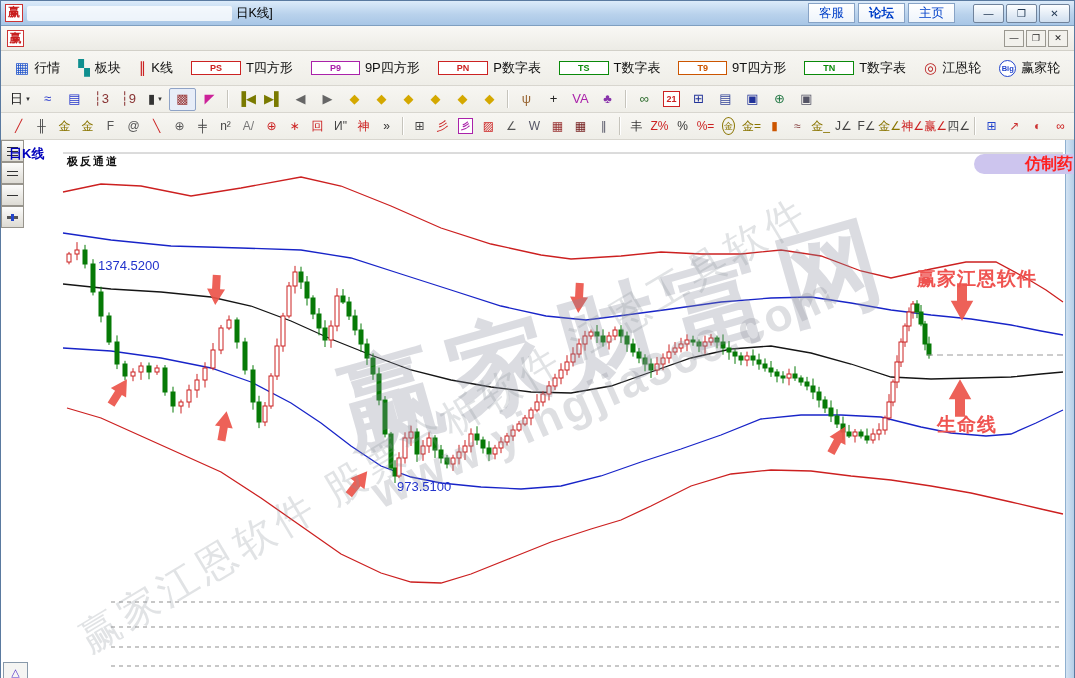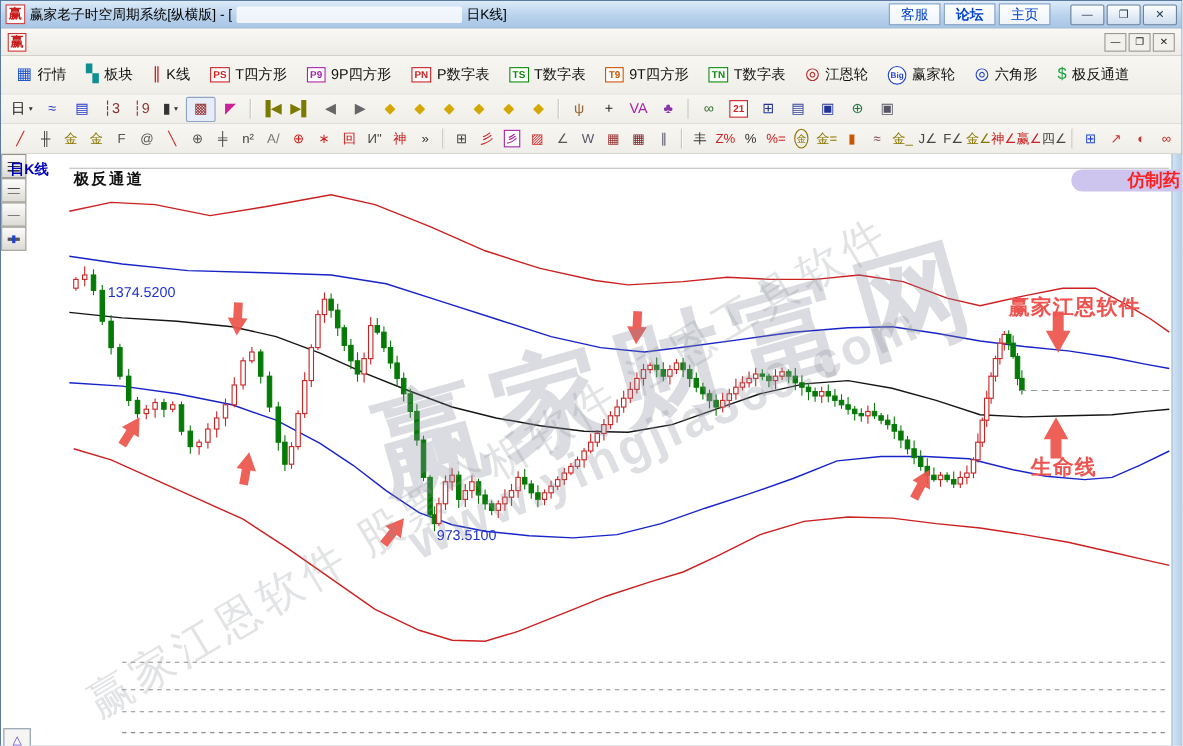--- a/index.html
+++ b/index.html
@@ -34,21 +34,21 @@
   .mdi-btn{width:18px;height:15px;border:1px solid #9a9890;background:#f2f1ec;
     font-size:9px;display:flex;align-items:center;justify-content:center;color:#222;}
 
   
   .toolbar{display:flex;align-items:center;background:linear-gradient(#f7f6f2,#efeee8);
     border-bottom:1px solid #d8d6cf;position:relative;z-index:9;padding:0 6px;}
   .tb1{height:34px;gap:2px;}
   .tb1-item{display:flex;align-items:center;gap:5px;padding:2px 7px;border:1px solid transparent;border-radius:2px;}
   .tb1-item .ic{font-size:15px;color:var(--c,#444);font-style:normal;line-height:16px;}
   .tb1-item.boxed .ic{font-size:9px;font-weight:bold;border:1px solid var(--c,#444);
-     padding:1px 2px;background:#fff;line-height:10px;}
+     padding:1px 18px;background:#fff;line-height:10px;}
   .tb1-item.circled .ic{font-size:7.5px;font-weight:bold;border:1px solid var(--c,#444);
      border-radius:50%;width:15px;height:15px;line-height:15px;text-align:center;background:#fff;}
   .tb1-item .lb{font-weight:normal;font-size:13px;color:#111;white-space:nowrap;}
   .tb2{height:26px;}  .tb3{height:26px;}
   .cell{width:25px;height:21px;display:flex;align-items:center;justify-content:center;
     border:1px solid transparent;border-radius:2px;flex:0 0 auto;}
   .tb3 .cell{width:21px;}
   .cell .ic{font-style:normal;font-size:13px;line-height:14px;color:var(--c,#444);white-space:nowrap;}
   .tb3 .cell .ic{font-size:12px;}
   .cell.pressed{border:1px solid #8fa3c6;background:#e7edf8;}
@@ -57,21 +57,21 @@
   .cell.circled .ic{font-size:9px;border:1px solid var(--c);border-radius:50%;padding:1px;}
   .tsep{width:1px;height:18px;background:#c6c4bc;border-right:1px solid #fff;margin:0 4px;flex:0 0 auto;}
 
   
   .chart{position:relative;height:544px;background:#fff;overflow:hidden;}
   .chart > *{position:absolute;}
   #chart-svg{left:0;top:0;width:1075px;height:544px;z-index:1;}
   .panel-label{left:8px;top:5px;color:#0000bb;font-size:13px;font-weight:bold;z-index:3;}
   .date-label{top:2px;transform:translateX(-50%);color:#a9a9a9;font-size:11px;z-index:3;white-space:nowrap;}
   .ind-row{left:66px;top:14px;display:flex;gap:20px;z-index:3;align-items:baseline;}
-  .ind-name{font-size:14px;color:#111;font-weight:bold;letter-spacing:2px;position:static;}
+  .ind-name{font-size:11px;color:#111;font-weight:bold;letter-spacing:2px;position:static;}
   .ind-param{font-size:14px;font-weight:bold;position:static;white-space:nowrap;}
   .stock-pill{left:973px;top:14px;width:102px;height:20px;background:#cdc5ee;
     border-radius:10px 0 0 10px;z-index:4;display:flex;align-items:center;justify-content:flex-end;
     padding-right:3px;box-sizing:border-box;}
   .stock-pill span{color:#ff2020;font-size:16px;font-weight:bold;}
   .price-note{color:#2233cc;font-size:13px;z-index:3;white-space:nowrap;}
   .line-note{color:#ef5350;font-size:19px;font-weight:bold;z-index:3;white-space:nowrap;letter-spacing:1px;}
   .wm{z-index:2;white-space:nowrap;pointer-events:none;}
   .wm-big{left:322px;top:208px;font-size:102px;font-weight:bold;color:rgba(135,140,155,0.30);
     transform:rotate(-16deg);transform-origin:left top;letter-spacing:12px;}
@@ -93,21 +93,20 @@
   .tri-btn{left:2px;top:522px;width:23px;height:18px;z-index:5;border:1px solid #8899aa;
     background:#f5f5f3;color:#5533cc;font-size:11px;display:flex;align-items:center;justify-content:center;}
 </style>
 </head>
 <body>
 
 <div class="app">
 
   <div class="titlebar">
     <span class="logo">赢</span>
-    <span class="tb-title">赢家老子时空周期系统[纵横版] - [</span>
     <span class="redact"></span>
     <span class="tb-title">日K线]</span>
     <span class="tb-spacer"></span>
     <span style="display:flex;">
 
     <span class="tb-btn">
           <b style="font-weight:normal;">客服</b>
         </span>
         <span class="tb-btn">
           <b style="font-weight:bold;">论坛</b>

